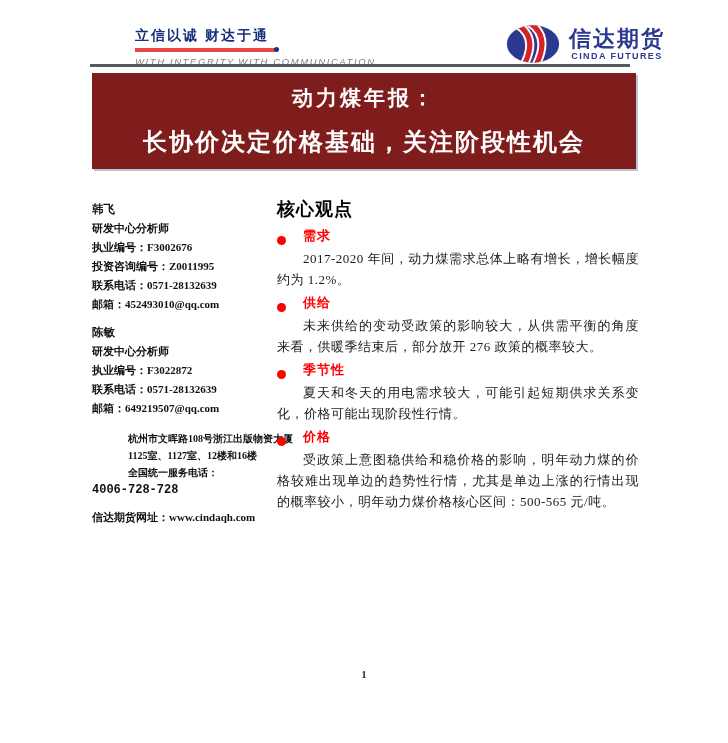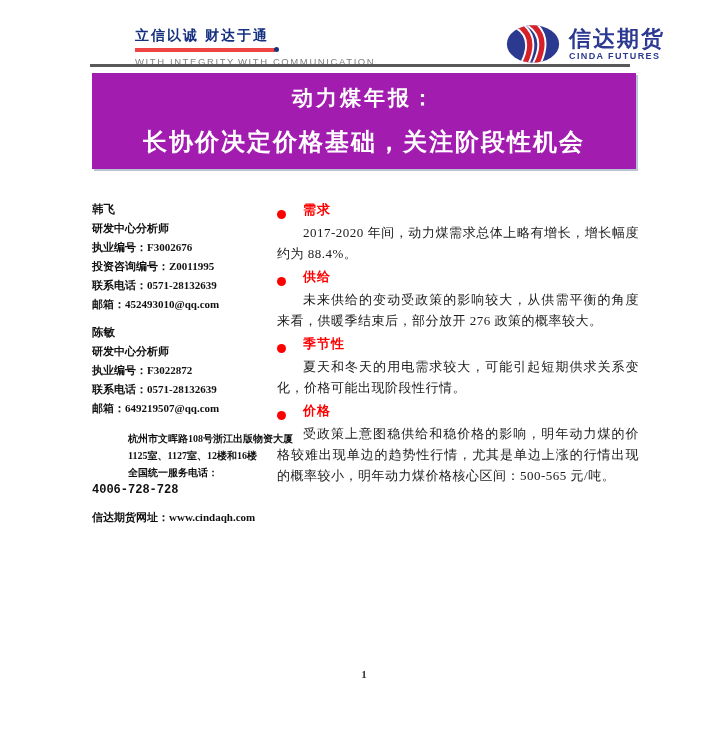--- a/index.html
+++ b/index.html
@@ -17,42 +17,42 @@
     font-family:"Liberation Sans",sans-serif;
     font-size:14px; font-weight:bold; color:#16317f; letter-spacing:2px;
     padding:0 6px 3px 0; border-bottom:4px solid #ef4444; min-width:128px;
   }
   .tagline-cn::after {
     content:""; position:absolute; right:-4px; bottom:-4px;
     width:5px; height:5px; border-radius:50%; background:#16317f;
   }
   .tagline-en {
     margin-top:4px; font-family:"Liberation Sans",sans-serif;
-    font-size:9.5px; color:#7f7f7f; letter-spacing:1.6px; white-space:nowrap;
+    font-size:9.5px; color:#7f7f7f; letter-spacing:1.6px; white-space:nowrap;font-style:italic;
   }
 
   .logo { position:absolute; left:505px; top:22px; display:flex; align-items:center; }
   .logo-mark { width:56px; height:44px; }
-  .logo-text { margin-left:8px; }
+  .logo-text { margin-left:8px;text-align:center; }
   .logo-cn {
     font-family:"Liberation Sans",sans-serif;
     font-size:22px; font-weight:bold; color:#2b3990; letter-spacing:2px; line-height:24px;
     white-space:nowrap;
   }
   .logo-en {
     font-family:"Liberation Sans",sans-serif;
     font-size:9px; font-weight:bold; color:#2b3990; letter-spacing:1.4px; white-space:nowrap;
   }
 
   .header-rule { position:absolute; left:90px; top:64px; width:540px; height:3px; background:#58595b; }
 
   
   .banner {
     position:absolute; left:92px; top:73px; width:544px; height:96px;
-    background:#a21caf; box-shadow:2px 2px 0 #b9c4d6;
+    background:#7f1d1d; box-shadow:2px 2px 0 #b9c4d6;
     display:flex; flex-direction:column; justify-content:center; text-align:center;
     color:#ffffff;
   }
   .banner-line1 { font-size:21px; font-weight:bold; letter-spacing:3px; margin-bottom:14px; }
   .banner-line2 { font-size:24px; font-weight:bold; letter-spacing:2px; }
 
   
   .sidebar {
     position:absolute; left:92px; top:200px; width:182px;
     font-size:11px; font-weight:bold; line-height:19px; color:#111;
@@ -154,27 +154,28 @@
       <div class="sb-line sb-hotline-num">4006-728-728</div>
     </div>
 
     <div class="sb-group sb-site-gap">
       <div class="sb-line">信达期货网址：www.cindaqh.com</div>
     </div>
 
   </div>
 
   <div class="main">
+    <div class="main-heading">核心观点</div>
 
     <div>
       <div class="sec-label-row">
         <span class="bullet"></span>
         <span class="sec-label">需求</span>
       </div>
-      <div class="para">2017-2020 年间，动力煤需求总体上略有增长，增长幅度约为 88.4%。</div>
+      <div class="para">2017-2020 年间，动力煤需求总体上略有增长，增长幅度约为 1.2%。</div>
     </div>
 
     <div>
       <div class="sec-label-row">
         <span class="bullet"></span>
         <span class="sec-label">供给</span>
       </div>
       <div class="para">未来供给的变动受政策的影响较大，从供需平衡的角度来看，供暖季结束后，部分放开 276 政策的概率较大。</div>
     </div>
 

